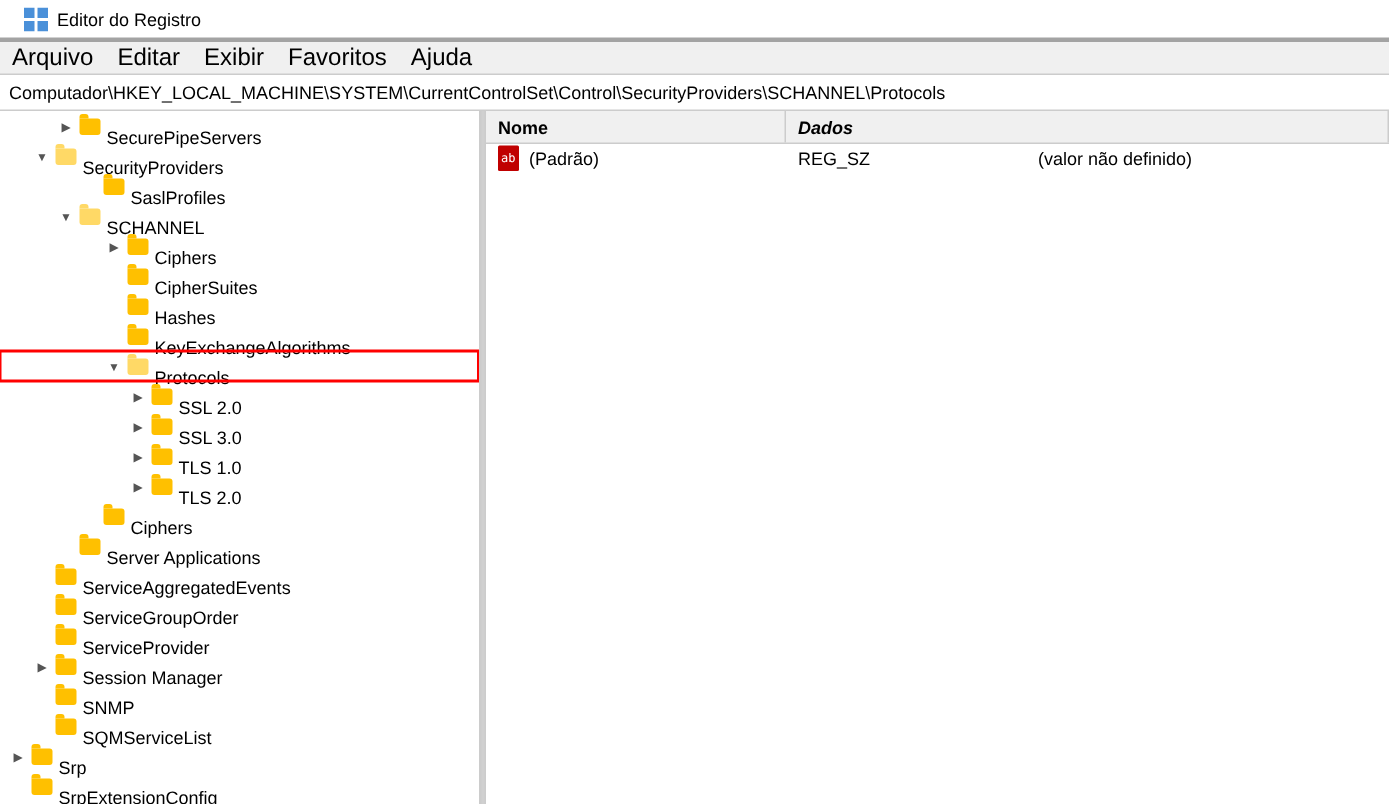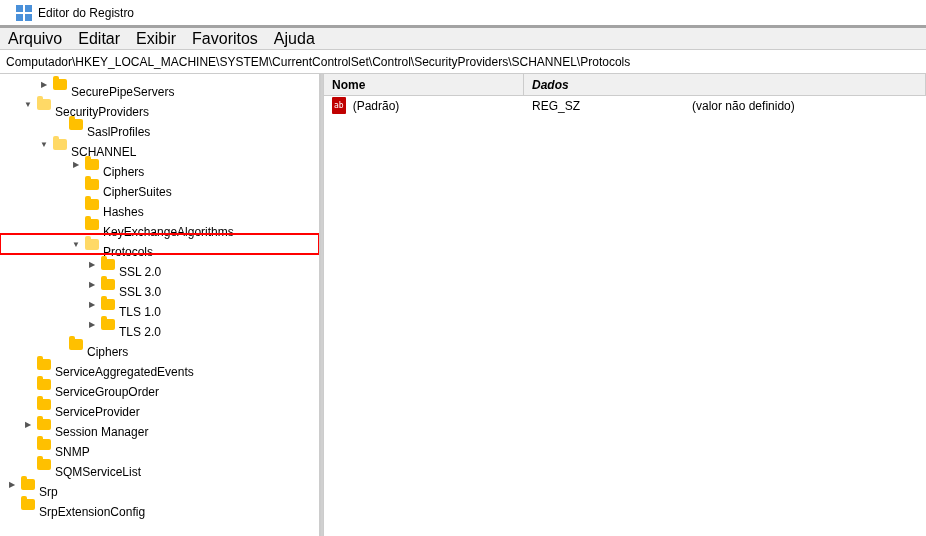--- a/index.html
+++ b/index.html
@@ -365,20 +365,28 @@
         </span>
         <span class="tree-label">TLS 2.0</span>
       </div>
       <div class="tree-item">
         <span class="tree-indent" style="width: 52px; display: inline-block;"></span>
         <span class="tree-expander"></span>
         <span class="tree-folder-icon">
           <div class="folder-yellow"></div>
         </span>
         <span class="tree-label">Ciphers</span>
+      </div>
+      <div class="tree-item">
+        <span class="tree-indent" style="width: 36px; display: inline-block;"></span>
+        <span class="tree-expander"></span>
+        <span class="tree-folder-icon">
+          <div class="folder-yellow"></div>
+        </span>
+        <span class="tree-label">Server Applications</span>
       </div>
       <div class="tree-item">
         <span class="tree-indent" style="width: 20px; display: inline-block;"></span>
         <span class="tree-expander"></span>
         <span class="tree-folder-icon">
           <div class="folder-yellow"></div>
         </span>
         <span class="tree-label">ServiceAggregatedEvents</span>
       </div>
       <div class="tree-item">

